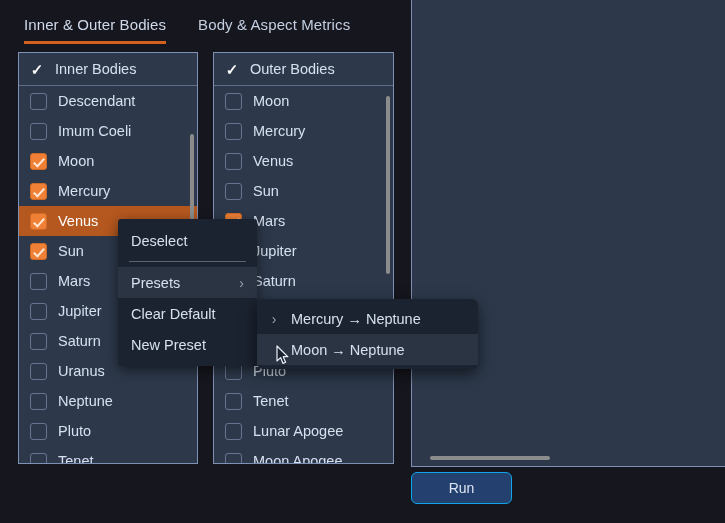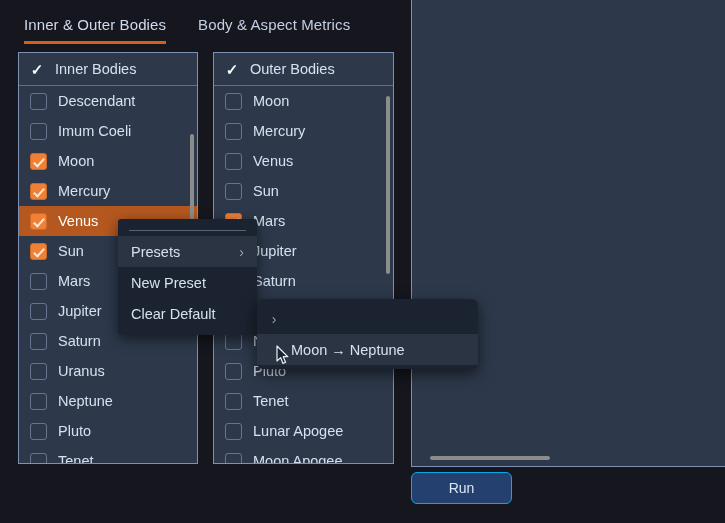--- a/index.html
+++ b/index.html
@@ -382,36 +382,40 @@
         <div class="row">
           <span class="cb"></span>
           <span class="row-label">Moon Apogee</span>
         </div>
       </div>
   </div>
 
 </div>
 
 <div class="ctx-menu" id="ctx-menu">
+    <div class="ctx-item">
+      <span>Deselect</span>
+    </div>
     <div class="ctx-sep"></div>
     <div class="ctx-item hover">
       <span>Presets</span>
       <span class="submenu-arrow">›</span>
     </div>
     <div class="ctx-item">
+      <span>Clear Default</span>
+    </div>
+    <div class="ctx-item">
       <span>New Preset</span>
-    </div>
-    <div class="ctx-item">
-      <span>Clear Default</span>
     </div>
   </div>
 
 <div class="submenu" id="submenu">
     <div class="sub-item">
       <span class="lead">›</span>
+      <span>Mercury → Neptune</span>
     </div>
     <div class="sub-item hover">
       <span class="lead"></span>
       <span>Moon → Neptune</span>
     </div>
   </div>
 
 <button class="run-btn">Run</button>
 
 <div class="cursor">

